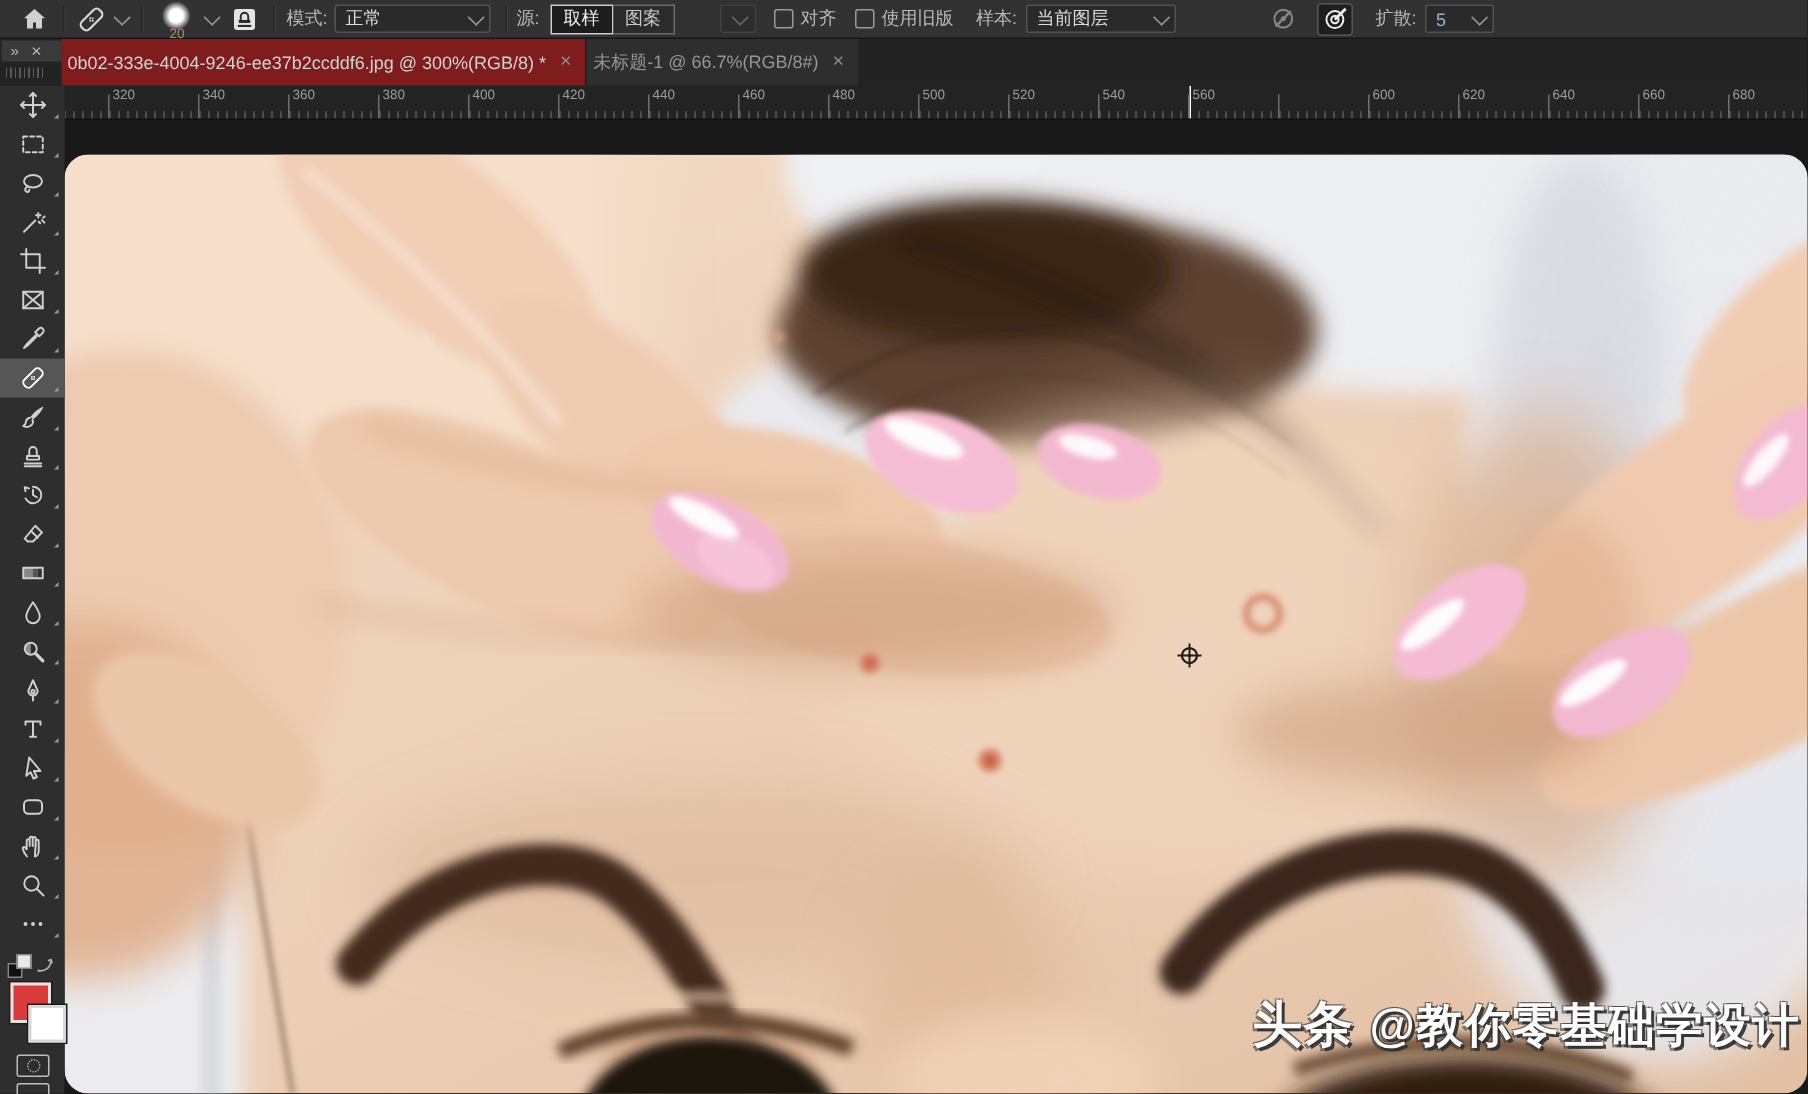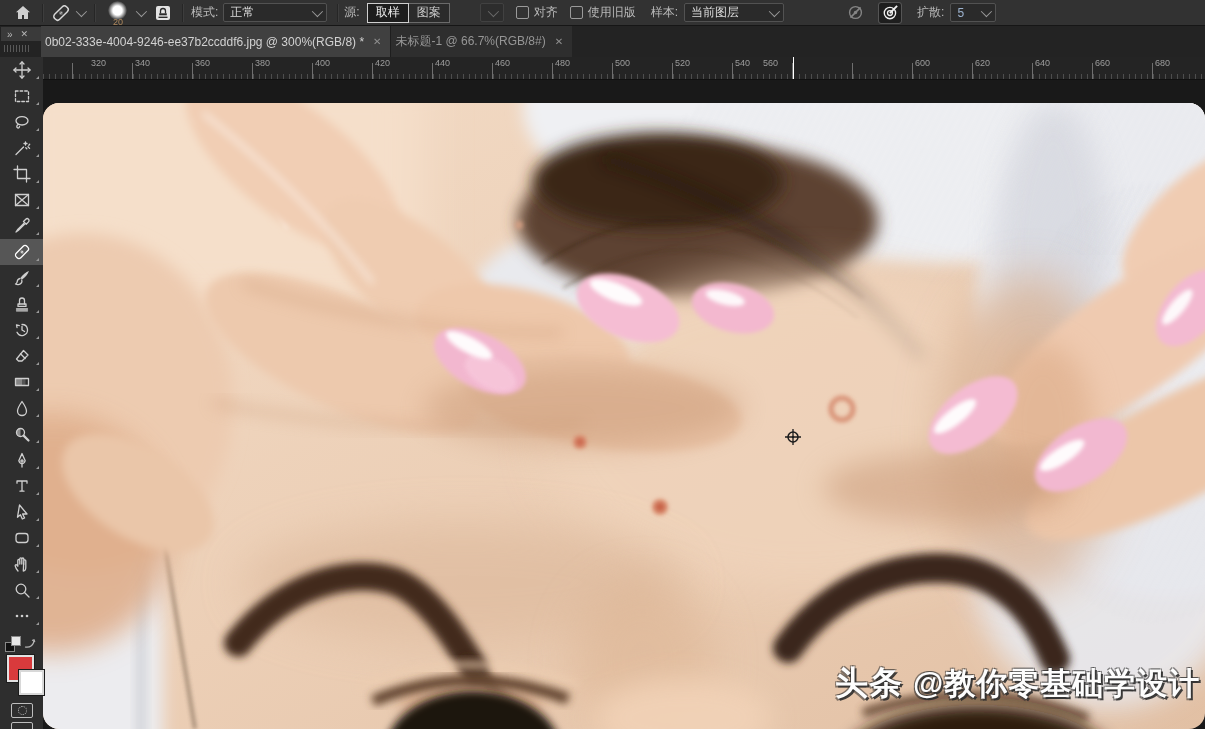--- a/index.html
+++ b/index.html
@@ -29,21 +29,21 @@
   #tab-bar{position:absolute;left:0;top:26px;width:1205px;height:31px;background:#232323;z-index:25;}
   #panel-header{position:absolute;left:1px;top:1px;width:40px;height:14px;background:#3a3a3a;
     color:#b8b8b8;font-size:10px;display:flex;align-items:center;}
   #panel-header .g1{margin-left:6px;letter-spacing:-1px;}
   #panel-header .g2{margin-left:9px;font-size:9px;}
   #panel-grip{position:absolute;left:4px;top:19px;width:26px;height:7px;
     background:repeating-linear-gradient(90deg,#585858 0 1px,transparent 1px 3px);}
   .doc-tabs{position:absolute;left:41px;top:0;height:31px;display:flex;}
   .tab{height:31px;display:flex;align-items:center;padding:0 9px 0 4px;font-size:12px;box-sizing:border-box;}
   .tab .x{margin-left:9px;font-size:10px;color:#8f8f8f;}
-  .tab.active{background:#404040;color:#d2d2d2;}
+  .tab.active{background:#7f1d1d;color:#d2d2d2;}
   .tab.inactive{background:#2e2e2e;color:#969696;border-left:1px solid #1e1e1e;}
   
   #ruler{position:absolute;left:43px;top:57px;width:1162px;height:22px;background:#242424;
     border-bottom:1px solid #101010;overflow:hidden;z-index:20;}
   #ruler .minor{position:absolute;left:0;bottom:0;width:100%;height:5px;
     background:repeating-linear-gradient(90deg,#4d4d4d 0 1px,transparent 1px 6px);}
   .rtick{position:absolute;top:6px;bottom:0;width:1px;background:#6f6f6f;}
   .rnum{position:absolute;top:1px;font-size:9px;color:#9d9d9d;}
   #ruler-marker{position:absolute;top:0;bottom:0;width:1px;background:#ffffff;}
   
@@ -168,21 +168,21 @@
       <span>未标题-1 @ 66.7%(RGB/8#)</span>
       <span class="x">✕</span>
     </div>
   </div>
 </div>
 
 <div id="ruler">
   <div class="minor"></div>
   <div id="ruler-marker" style="left: 750px;"></div>
 <div class="rtick" style="left: 29px;"></div>
-    <span class="rnum" style="left: 48px;">320</span>
+    <span class="rnum" style="left: 32px;">320</span>
     <div class="rtick" style="left: 89px;"></div>
     <span class="rnum" style="left: 92px;">340</span>
     <div class="rtick" style="left: 149px;"></div>
     <span class="rnum" style="left: 152px;">360</span>
     <div class="rtick" style="left: 209px;"></div>
     <span class="rnum" style="left: 212px;">380</span>
     <div class="rtick" style="left: 269px;"></div>
     <span class="rnum" style="left: 272px;">400</span>
     <div class="rtick" style="left: 329px;"></div>
     <span class="rnum" style="left: 332px;">420</span>
@@ -192,21 +192,21 @@
     <span class="rnum" style="left: 452px;">460</span>
     <div class="rtick" style="left: 509px;"></div>
     <span class="rnum" style="left: 512px;">480</span>
     <div class="rtick" style="left: 569px;"></div>
     <span class="rnum" style="left: 572px;">500</span>
     <div class="rtick" style="left: 629px;"></div>
     <span class="rnum" style="left: 632px;">520</span>
     <div class="rtick" style="left: 689px;"></div>
     <span class="rnum" style="left: 692px;">540</span>
     <div class="rtick" style="left: 749px;"></div>
-    <span class="rnum" style="left: 720px; text-align: center;">560</span>
+    <span class="rnum" style="left: 752px; text-align: center;">560</span>
     <div class="rtick" style="left: 809px;"></div>
     <span class="rnum" style="left: 812px; margin-top: 40px;">580</span>
     <div class="rtick" style="left: 869px;"></div>
     <span class="rnum" style="left: 872px;">600</span>
     <div class="rtick" style="left: 929px;"></div>
     <span class="rnum" style="left: 932px;">620</span>
     <div class="rtick" style="left: 989px;"></div>
     <span class="rnum" style="left: 992px;">640</span>
     <div class="rtick" style="left: 1049px;"></div>
     <span class="rnum" style="left: 1052px;">660</span>

